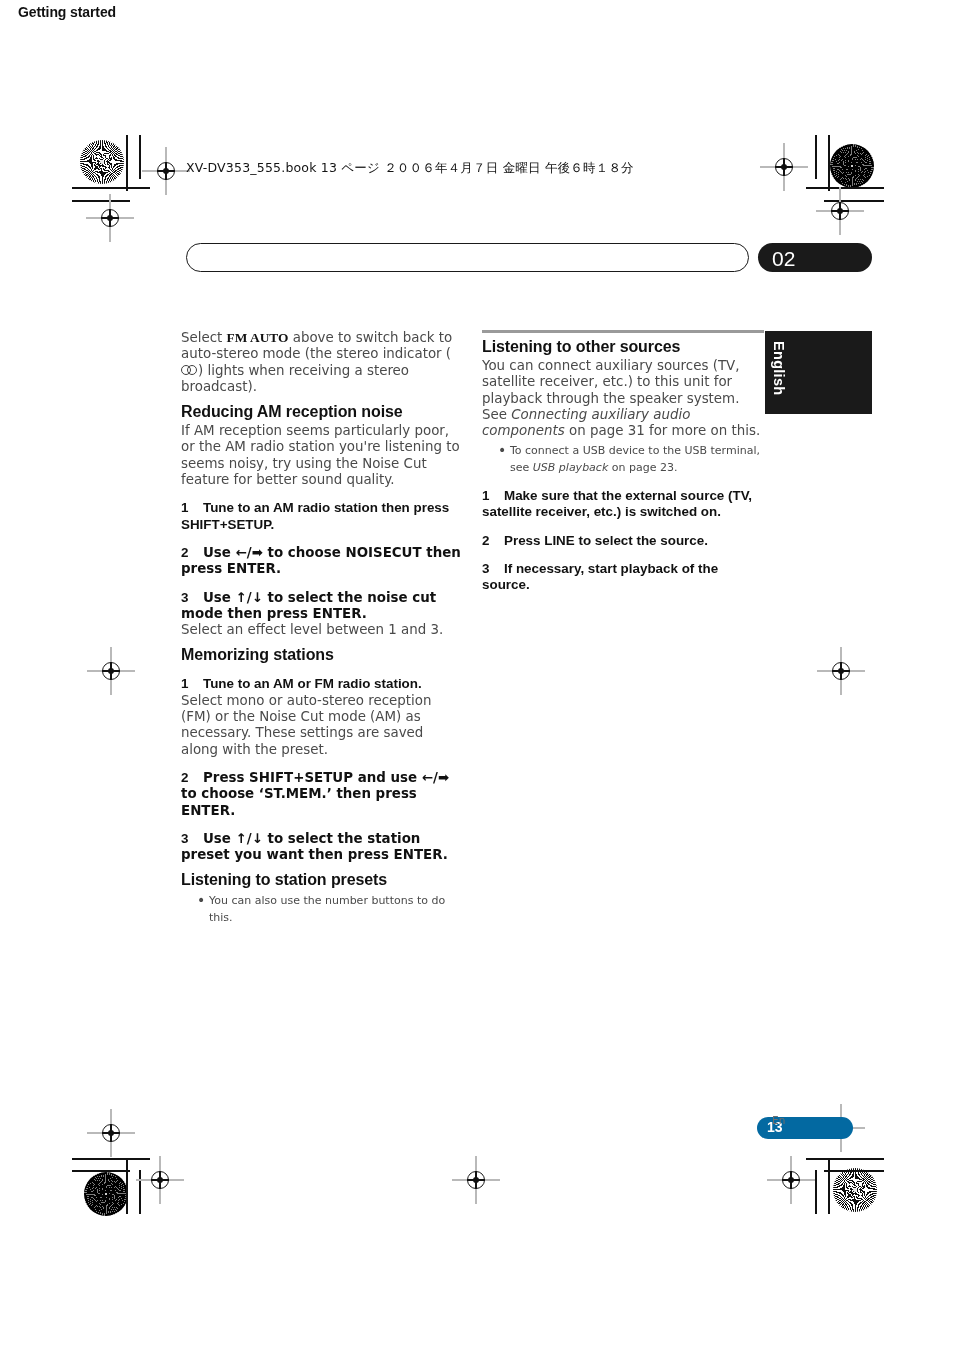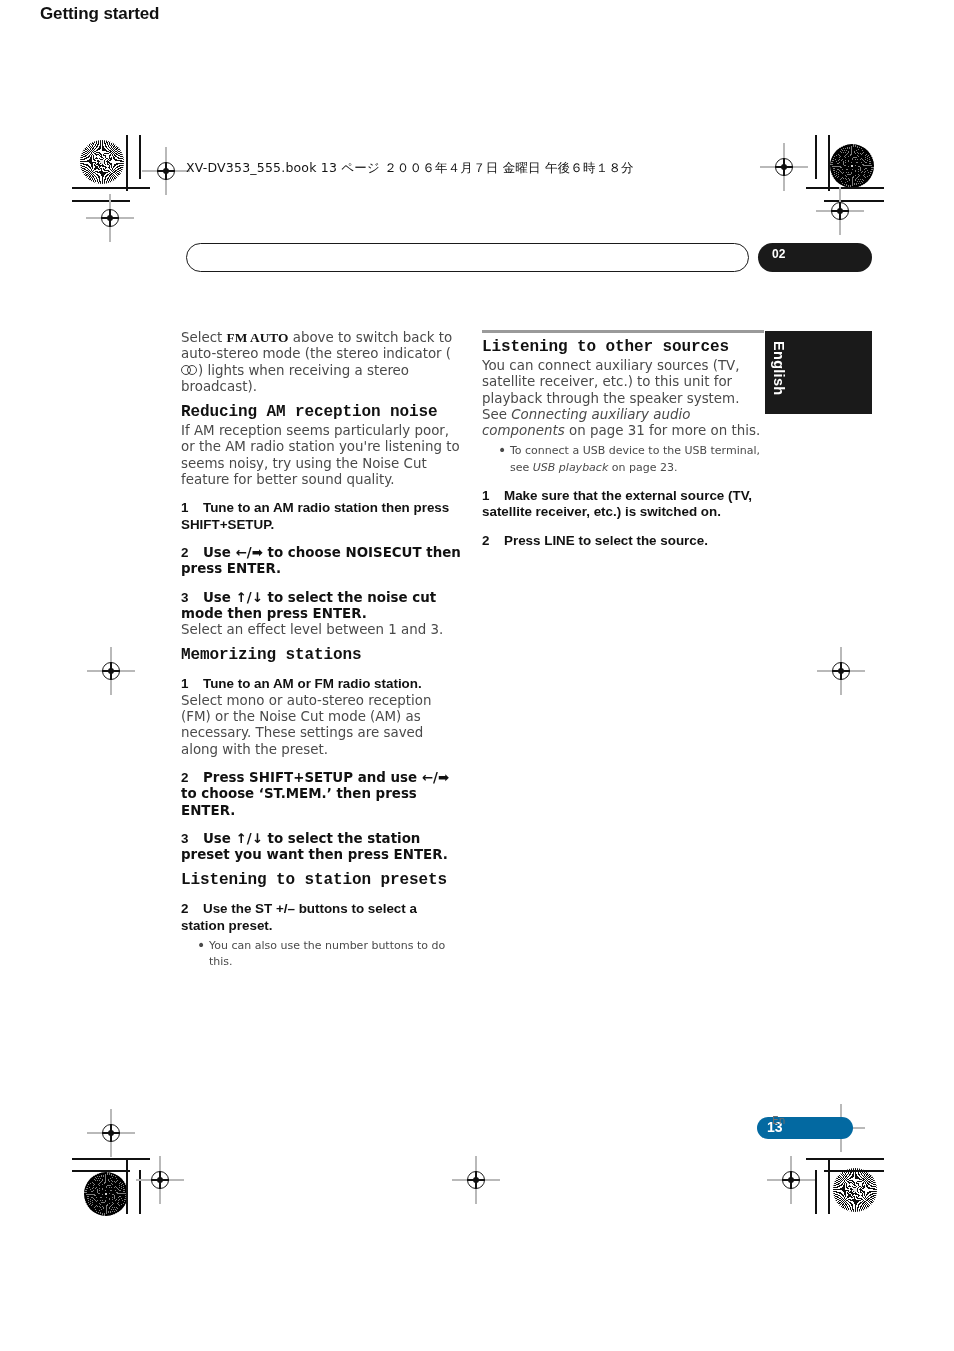--- a/index.html
+++ b/index.html
@@ -65,39 +65,38 @@
     left: 186px; top: 243px;
     width: 563px; height: 29px;
     border: 1.6px solid #1a1a1a;
     border-radius: 15px;
     box-sizing: border-box;
     background: #fff;
   }
   .runhead-title {
     position: absolute;
     left: 18px; top: 4px;
-    font-size: 17px;
+    font-size: 14px;
     font-weight: bold;
     color: #111;
     letter-spacing: -0.1px;
-    margin-left: 22px;
   }
   .chapno {
     position: absolute;
     left: 758px; top: 243px;
     width: 114px; height: 29px;
     background: #1a1a1a;
     border-radius: 15px;
   }
   .chapno span {
     position: absolute;
     left: 14px; top: 4px;
     color: #fff;
-    font-size: 12px;
-    font-weight: bold;
+    font-size: 21px;
+    font-weight: normal;
   }
 
   
   .langtab {
     position: absolute;
     left: 765px; top: 331px;
     width: 107px; height: 83px;
     background: #1a1a1a;
   }
   .langtab span {
@@ -135,21 +134,21 @@
     font-family: Liberation Serif, serif;
   }
   .body-text i, .body-text em { font-style: italic; }
 
   h2.sec {
     font-size: 16px;
     font-weight: bold;
     color: #111;
     margin: 8px 0 2px 0;
     letter-spacing: -0.1px;
-    font-family: Liberation Mono, monospace;
+    font-family: Liberation Sans, sans-serif;
   }
   h2.sec.first { margin-top: 18px; }
 
   .rule {
     height: 3px;
     background: #9a9a9a;
     margin: 0 0 5px 0;
     width: 100%;
   }
 
@@ -388,21 +387,20 @@
   <p class="step"><span class="num">1</span><span>Tune to an AM or FM radio station.</span></p>
   <p class="step-note">Select mono or auto-stereo reception (FM) or the Noise Cut mode (AM) as necessary. These settings are saved along with the preset.</p>
 
   <p class="step"><span class="num">2</span><span class="arrow">Press SHIFT+SETUP and use ←/➡ to choose ‘ST.MEM.’ then press ENTER.</span></p>
 
   <p class="step"><span class="num">3</span><span class="arrow">Use ↑/↓ to select the station preset you want then press ENTER.</span></p>
 
   <h2 class="sec">Listening to station presets</h2>
 
 
-  <p class="step"><span class="num">2</span><span>Use the ST +/– buttons to select a station preset.</span></p>
 
   <ul class="bullets">
     <li>You can also use the number buttons to do this.</li>
   </ul>
 </div>
 
 <div class="col col-right">
 
   <div class="rule"></div>
   <h2 class="sec first" style="margin-top:0;">Listening to other sources</h2>
@@ -410,18 +408,19 @@
   <p class="body-text"><span>You can connect auxiliary sources (TV, satellite receiver, etc.) to this unit for playback through the speaker system. See </span><i>Connecting auxiliary audio components</i><span> on page 31 for more on this.</span></p>
 
   <ul class="bullets">
     <li><span>To connect a USB device to the USB terminal, see </span><i>USB playback</i><span> on page 23.</span></li>
   </ul>
 
   <p class="step"><span class="num">1</span><span>Make sure that the external source (TV, satellite receiver, etc.) is switched on.</span></p>
 
   <p class="step"><span class="num">2</span><span>Press LINE to select the source.</span></p>
 
+  <p class="step"><span class="num">3</span><span>If necessary, start playback of the source.</span></p>
 </div>
 
 <div class="folio">
   <span>13</span>
 </div>
 <div class="folio-lang">En</div>
 
 </body></html>

